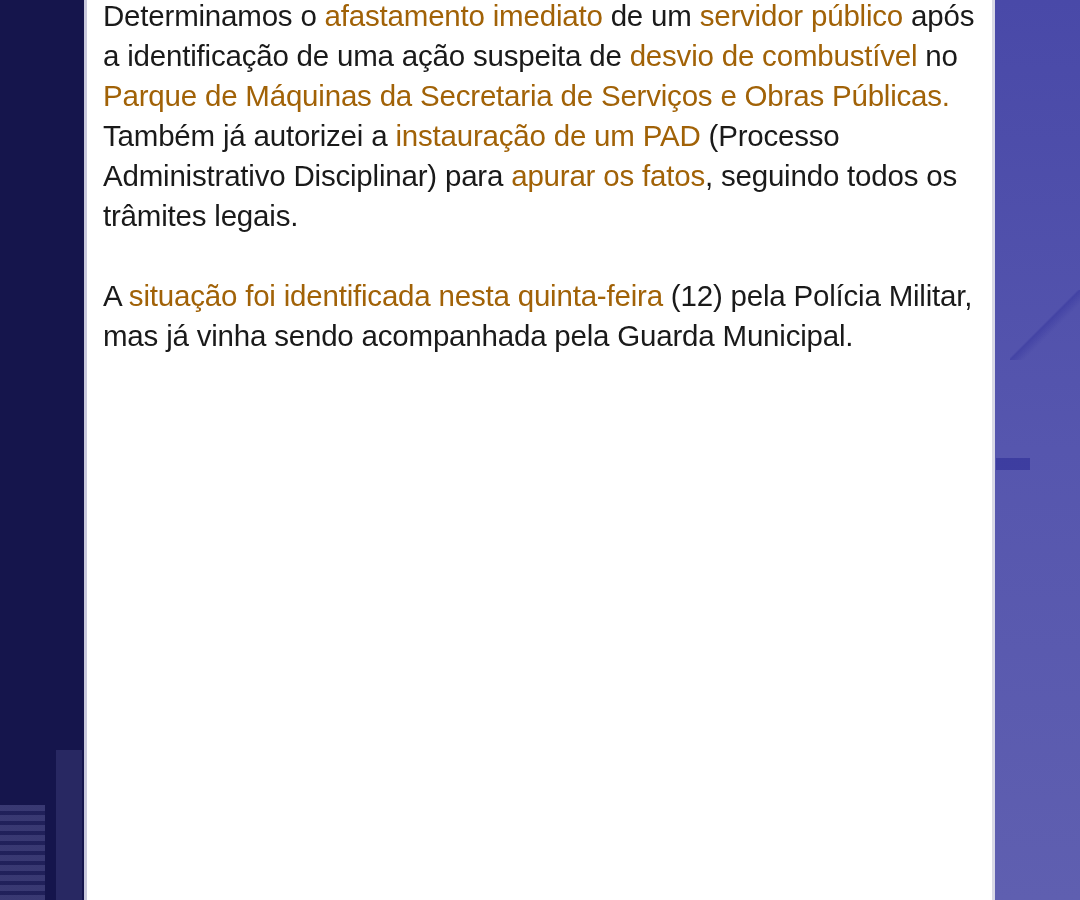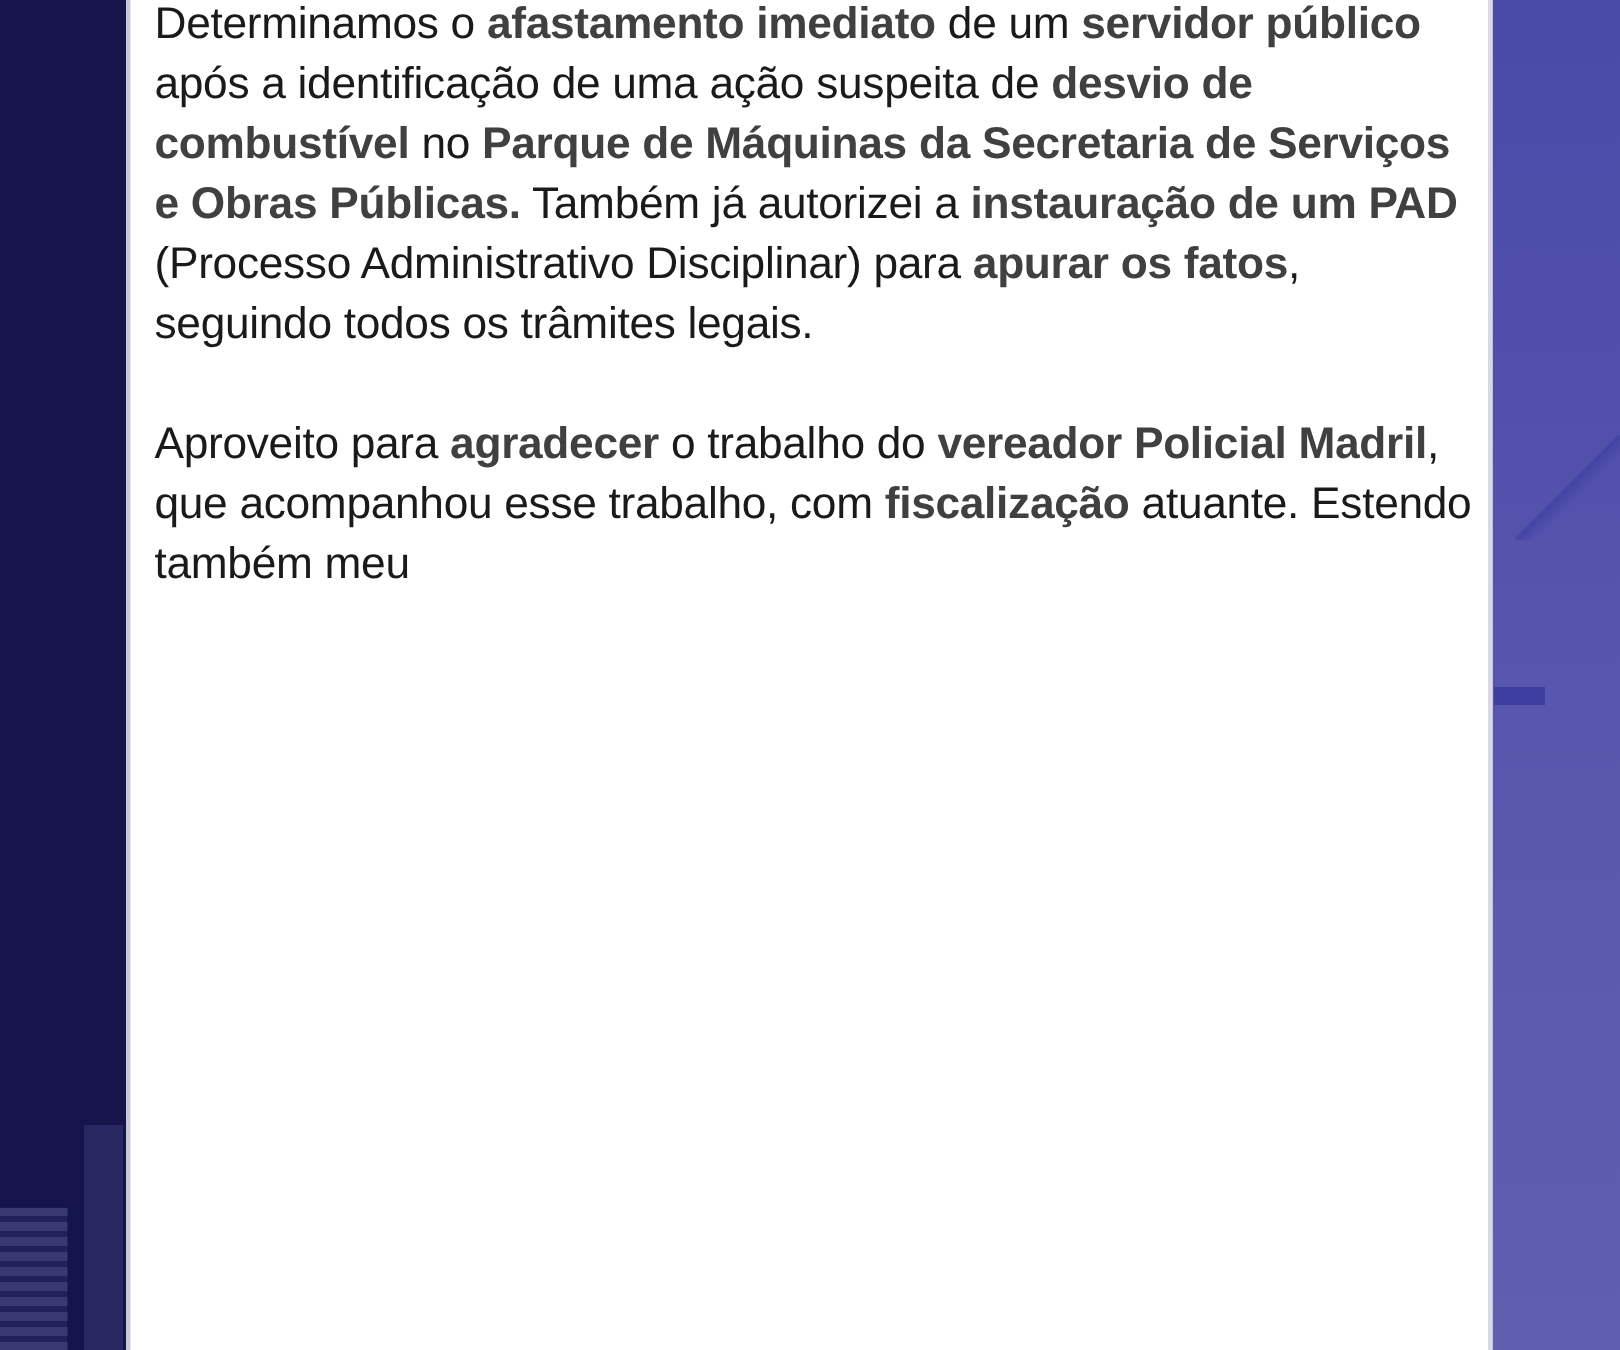--- a/index.html
+++ b/index.html
@@ -37,34 +37,34 @@
     border-right: 3px solid #d9d9e6;
     box-sizing: border-box;
   }
   .text {
     position: absolute; left: 16px; top: 16px; width: 880px;
     color: #1a1a1a;
     font-size: 29.5px; line-height: 40px;
     letter-spacing: -0.2px;
   }
   .text p { margin: 0 0 40px 0; }
-  .text b { font-weight: 700; color: #404040; }
+  .text b { font-weight: 400; color: #a16207; }
 </style>
 </head>
 <body>
 
 <div class="bg-left"></div>
 <div class="bg-right"></div>
 <div class="diag"></div>
 <div class="stripe"></div>
 <div class="building b1"></div>
 <div class="building b2"></div>
 
 <div class="card">
   <div class="text">
     <p>
       <span>Determinamos o </span><b>afastamento imediato</b><span> de um </span><b>servidor público</b><span> após a identificação de uma ação suspeita de </span><b>desvio de combustível</b><span> no </span><b>Parque de Máquinas da Secretaria de Serviços e Obras Públicas.</b><span> Também já autorizei a </span><b>instauração de um PAD</b><span> (Processo Administrativo Disciplinar) para </span><b>apurar os fatos</b><span>, seguindo todos os trâmites legais.</span>
     </p>
     <p>
-      <span>Aproveito para </span><b>agradecer</b><span> o trabalho do </span><b>vereador Policial Madril</b><span>, que acompanhou esse trabalho, com </span><b>fiscalização</b><span> atuante. Estendo também meu</span>
+      <span>A </span><b>situação foi identificada nesta quinta-feira</b><span> (12) pela Polícia Militar, mas já vinha sendo acompanhada pela Guarda Municipal.</span>
     </p>
   </div>
 </div>
 
 </body></html>

